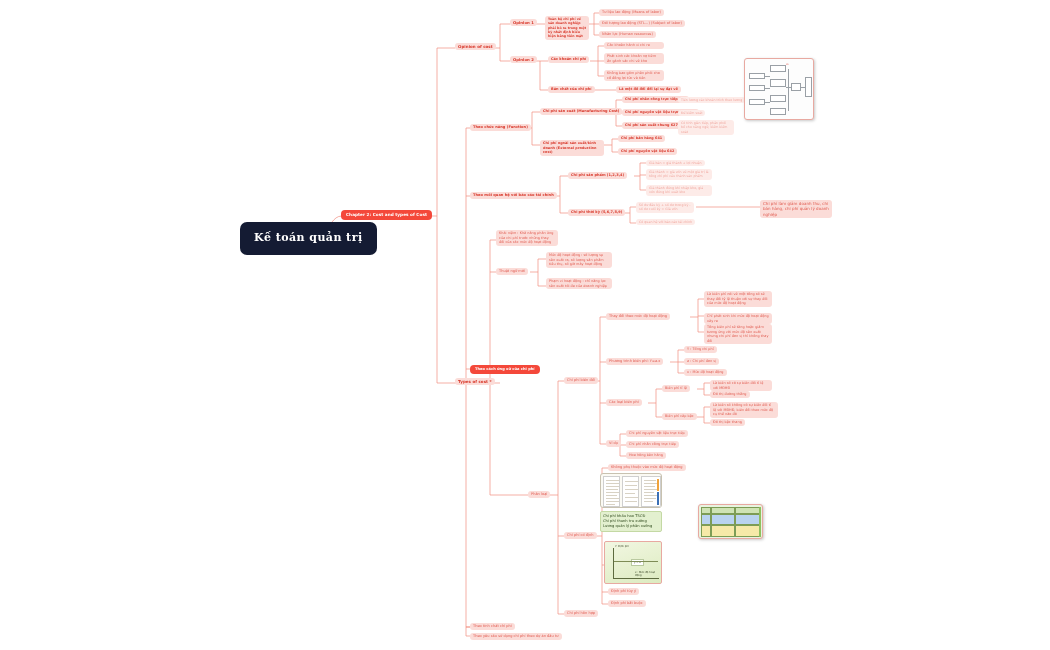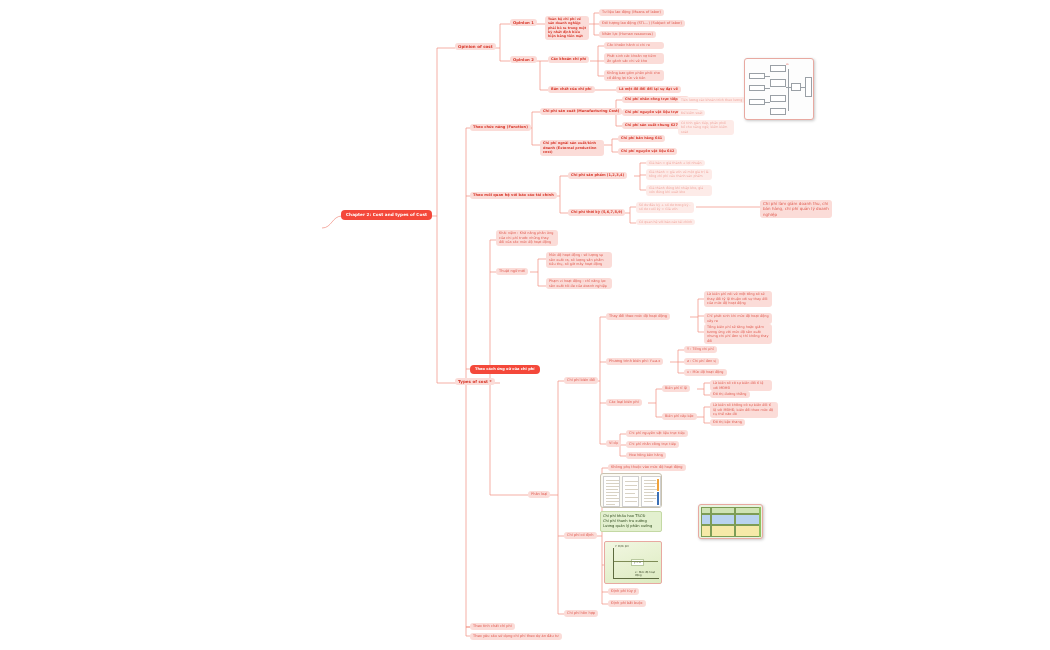--- a/index.html
+++ b/index.html
@@ -278,20 +278,21 @@
       <path d="M602 497 L 608 497"></path>
       <path d="M602 522 L 608 522"></path>
       <path d="M602 565 L 608 565"></path>
       <path d="M602 592 L 608 592"></path>
       <path d="M602 604 L 608 604"></path>
 
       <path d="M466 627 L 470 627"></path>
     </g>
   </svg>
 
+  <div class="node dark" style="left:240px; top:222px;">Kế toán quản trị</div>
 
   <div class="node redfill" style="left:341px; top:210px; font-size:4.2px;">Chapter 2: Cost and types of Cost</div>
 
   <div class="node bold" style="left:455px; top:43px; font-size:4px;">Opinion of cost</div>
 
   <div class="node bold" style="left:455px; top:378px; font-size:4px;">Types of cost *</div>
 
   <div class="node bold" style="left:510px; top:19px; font-size:3.8px;">Opinion 1</div>
   <div class="node bold" style="left:545px; top:16px; width:44px; font-size:3.2px;">Toàn bộ chi phí về sản doanh nghiệp phải bỏ ra trong một kỳ nhất định biểu hiện bằng tiền mặt</div>
   <div class="node" style="left:599px; top:9px; font-size:3.5px;">Tư liệu lao động (Means of labor)</div>

